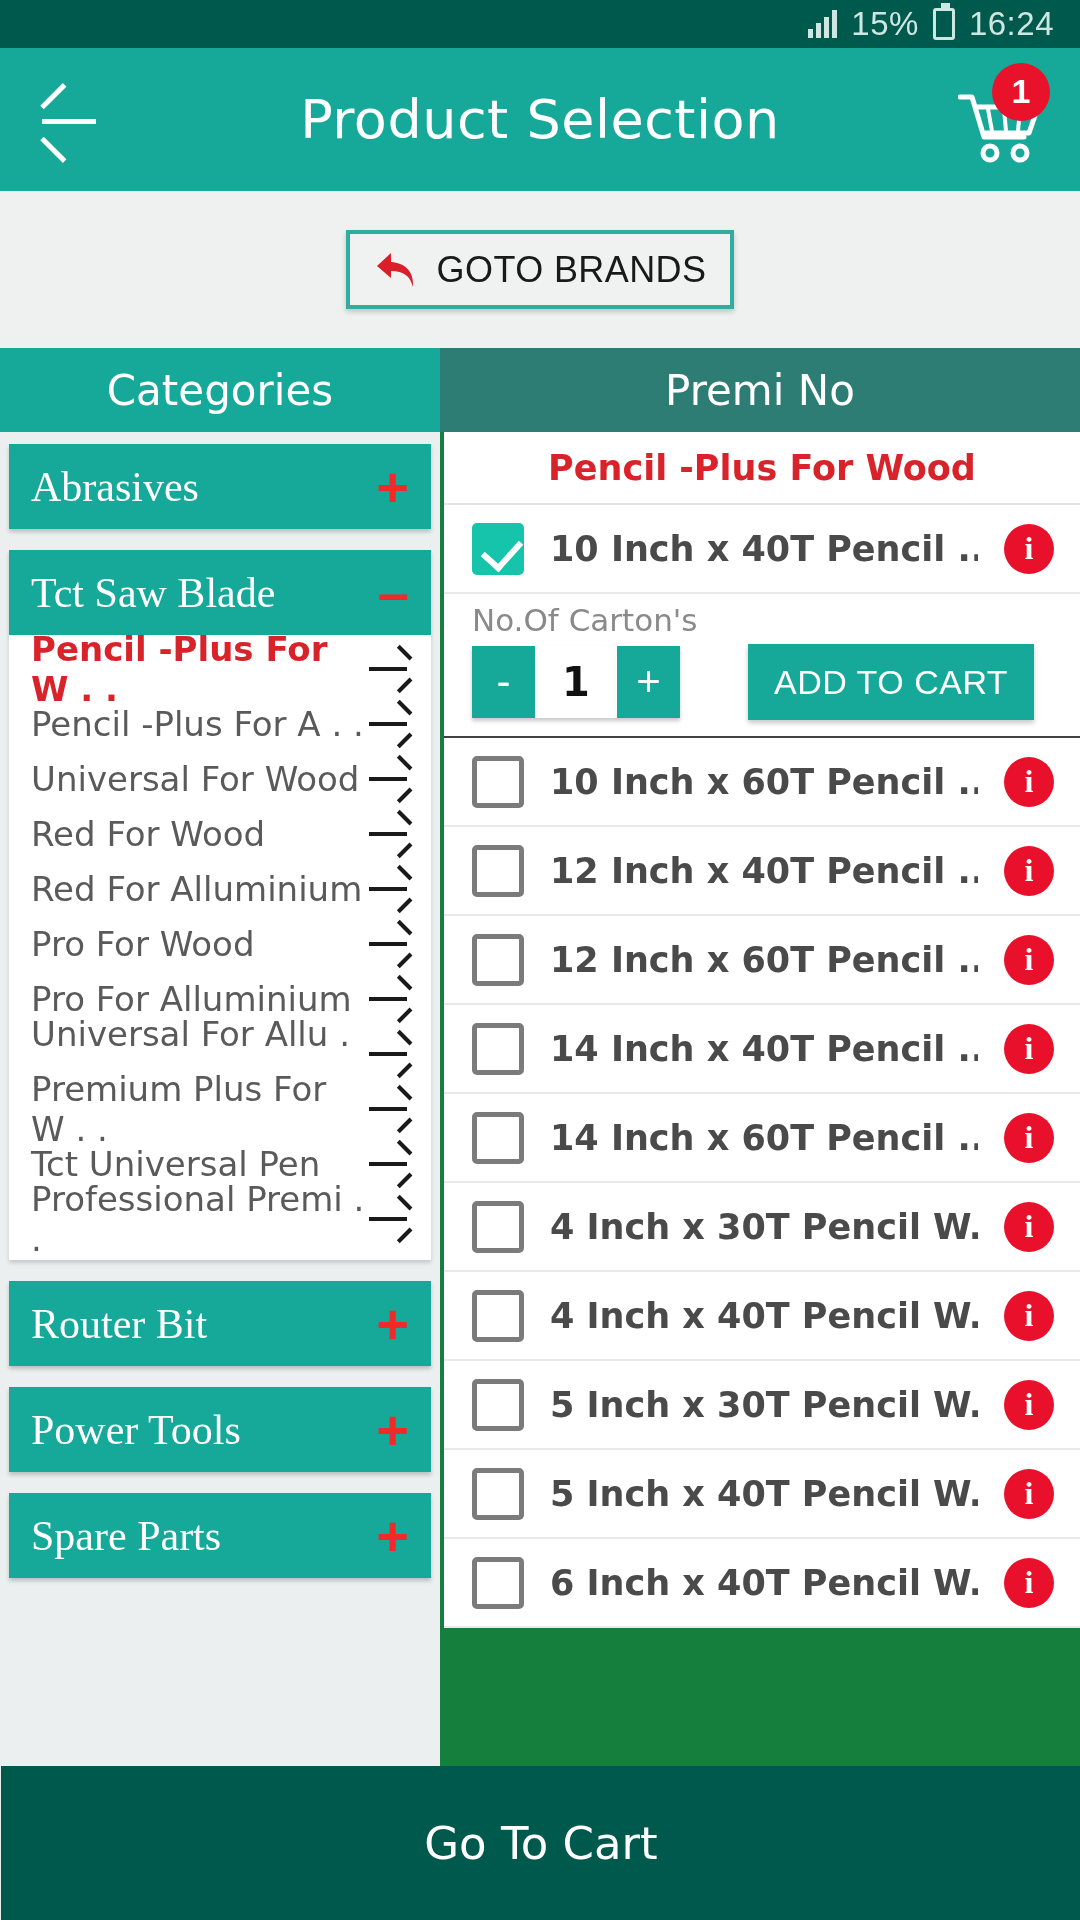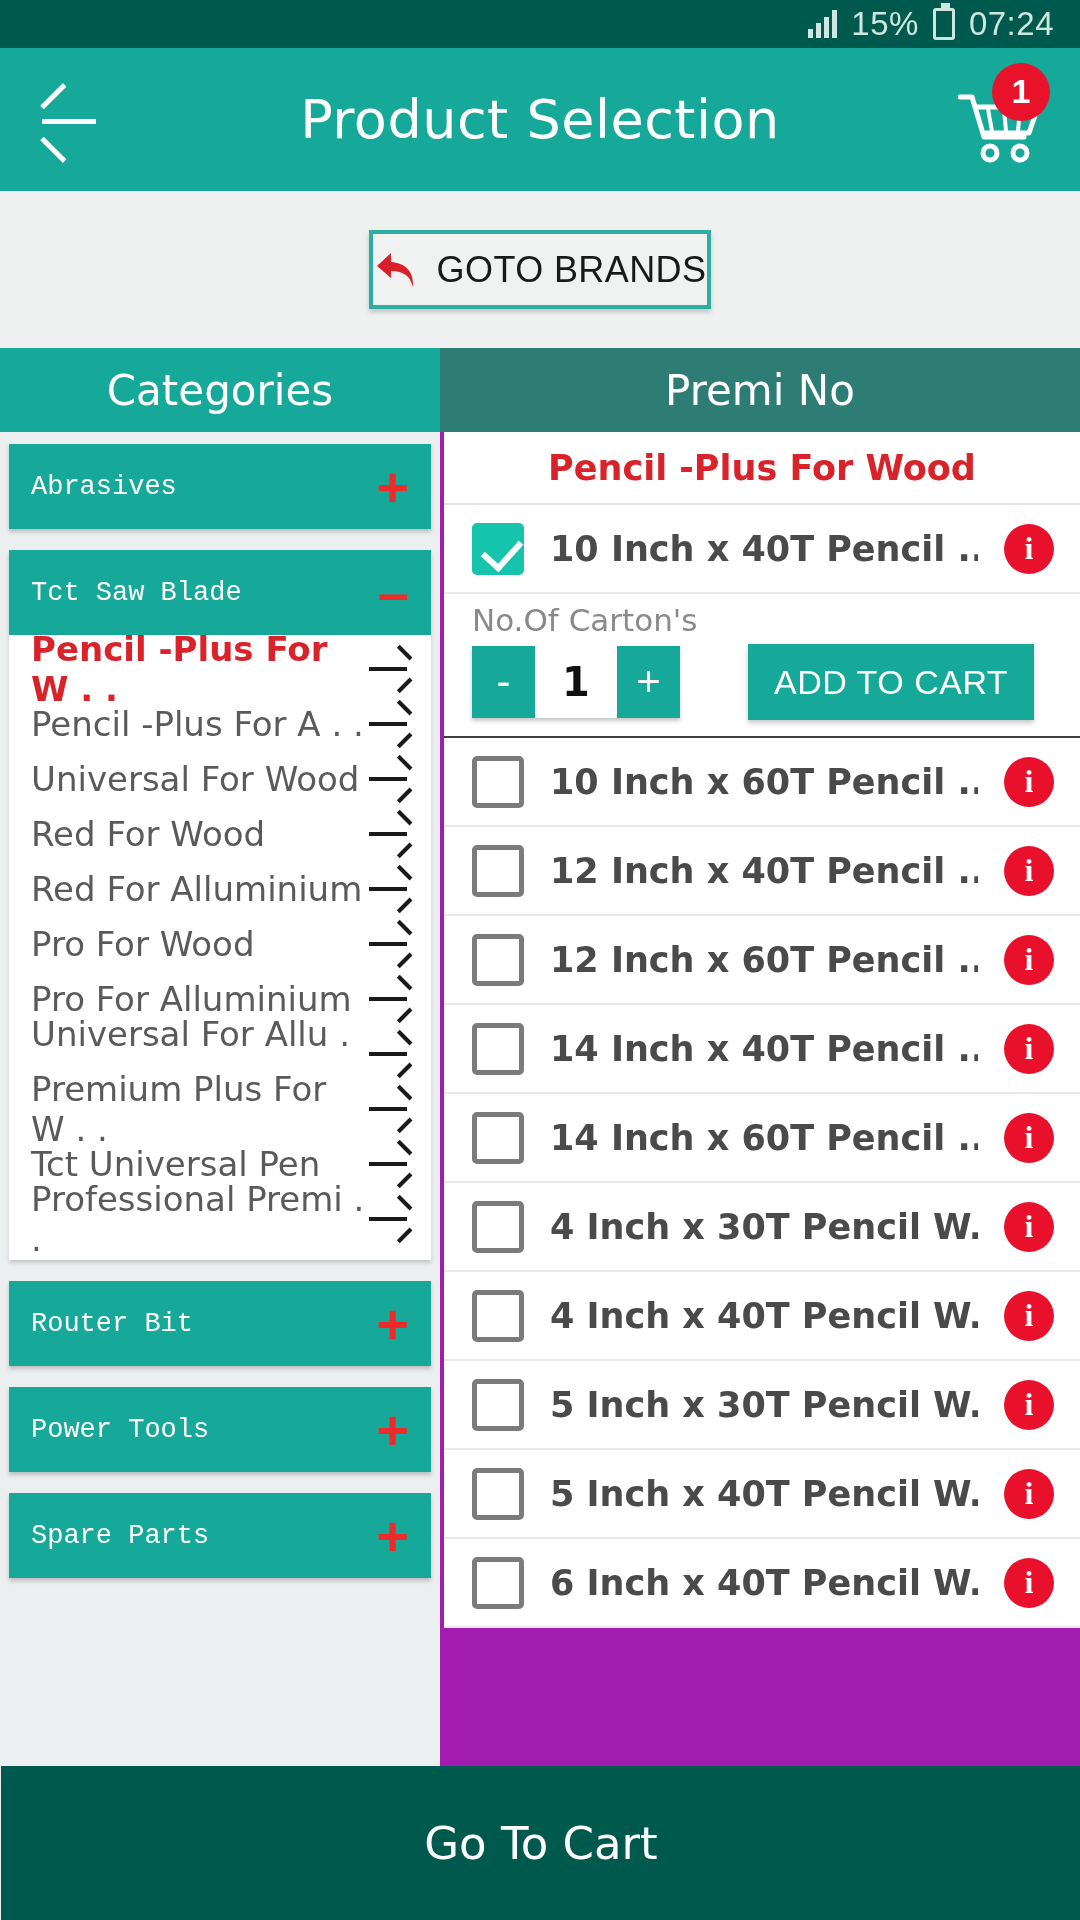--- a/index.html
+++ b/index.html
@@ -47,45 +47,45 @@
   .cartbadge{
     position:absolute; right:-4px; top:-14px; width:58px; height:58px; border-radius:50%;
     background:#e8132b; color:#fff; font-size:34px; font-weight:700;
     display:flex; align-items:center; justify-content:center;
     font-family:"Liberation Sans",sans-serif;
   }
 
   
   .brandzone{ height:157px; background:#eff1f1; display:flex; align-items:center; justify-content:center;}
   .brandbtn{
-    width:342px; height:79px; background:#f0f2f2; border:4px solid #2fada1;
+    width:388px; height:79px; background:#f0f2f2; border:4px solid #2fada1;
     display:flex; align-items:center; justify-content:center; gap:19px; cursor:pointer;
     box-shadow:0 3px 5px rgba(0,0,0,.18);
   }
   .brandbtn span{ font-size:36px; color:#191919; font-family:"Liberation Sans",sans-serif; letter-spacing:.4px;}
 
   
   .tabs{ display:flex; height:84px;}
   .tab{ display:flex; align-items:center; justify-content:center;
         color:#fff; font-size:42px; font-family:"DejaVu Sans",sans-serif; cursor:pointer;}
   .tab.t1{ width:440px; background:#16a99a;}
   .tab.t2{ flex:1; background:#2d7d74;}
 
   
   .panes{ display:flex; height:1334px; align-items:flex-start; background:#eceff0;}
   .leftpane{ width:440px; height:1334px; overflow:hidden; padding:12px 9px 0 9px;}
-  .rightpane{ flex:1; height:1334px; overflow:hidden; background:#a21caf; padding-left:4px;}
+  .rightpane{ flex:1; height:1334px; overflow:hidden; background:#15803d; padding-left:4px;}
 
   
   .cat{
     background:#16a99a; height:85px; display:flex; align-items:center;
     padding:0 22px; margin-bottom:21px; cursor:pointer;
     box-shadow:0 3px 4px rgba(0,0,0,.2);
   }
-  .cat .ctext{ color:#fff; font-size:27px; font-family:Liberation Mono, monospace; flex:1;}
+  .cat .ctext{ color:#fff; font-size:42px; font-family:Liberation Serif, serif; flex:1;}
   .cat .sign{ color:#ef2a28; font-size:56px; line-height:40px; font-weight:700;
               font-family:"Liberation Sans",sans-serif;}
   .cat.expanded{ margin-bottom:0;}
 
   .sublist{ background:#fff; margin-bottom:21px; padding:6px 0 14px 0;
             box-shadow:0 3px 4px rgba(0,0,0,.16);}
   .subitem{ height:55px; display:flex; align-items:center; padding:0 18px 0 22px; cursor:pointer;}
   .subitem .stext{ flex:1; font-size:34px; color:#5a5a5a; font-family:"DejaVu Sans",sans-serif;}
   .subitem.active .stext{ color:#d8232a; font-weight:700;}
   .arrowR{ width:44px; height:30px; position:relative; flex:none;}
@@ -150,21 +150,21 @@
   <div class="sig">
       <i></i>
       <i></i>
       <i></i>
       <i></i>
     </div>
   <div class="sb-text">15%</div>
   <div class="batt">
       <b>⚡</b>
     </div>
-  <div class="sb-text">07:24</div>
+  <div class="sb-text">16:24</div>
 </div>
 
 <div class="appbar">
   <div class="backarrow">
       <em></em>
     </div>
   <div class="apptitle">Product Selection</div>
   <div class="cartwrap">
     <svg class="cart-svg" width="84" height="72" viewBox="0 0 84 72">
       <path d="M2 6 h12 l12 40 h40" fill="none" stroke="#fff" stroke-width="5" stroke-linecap="round" stroke-linejoin="round"></path>

